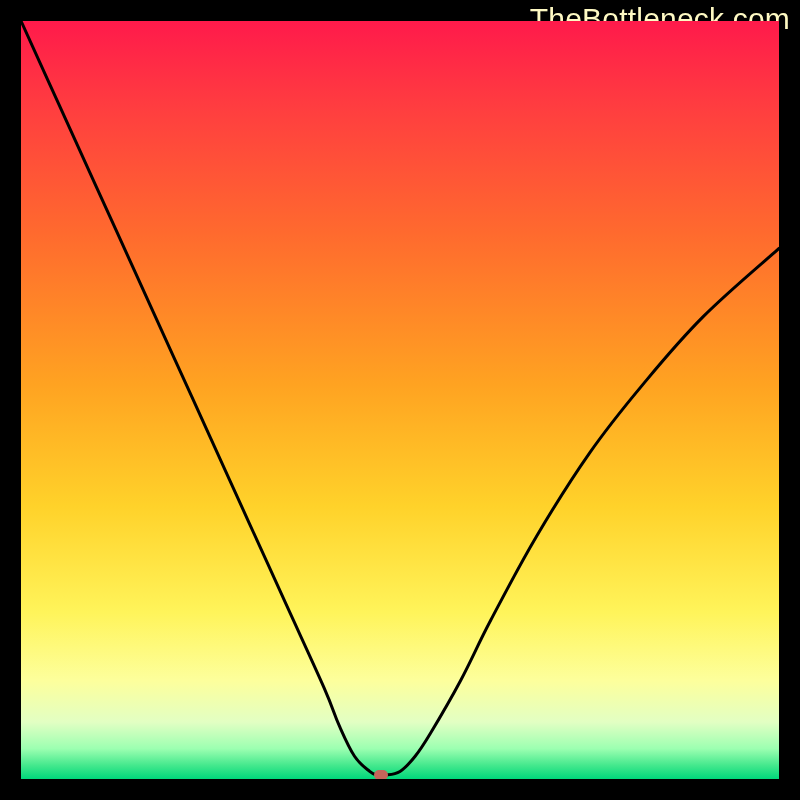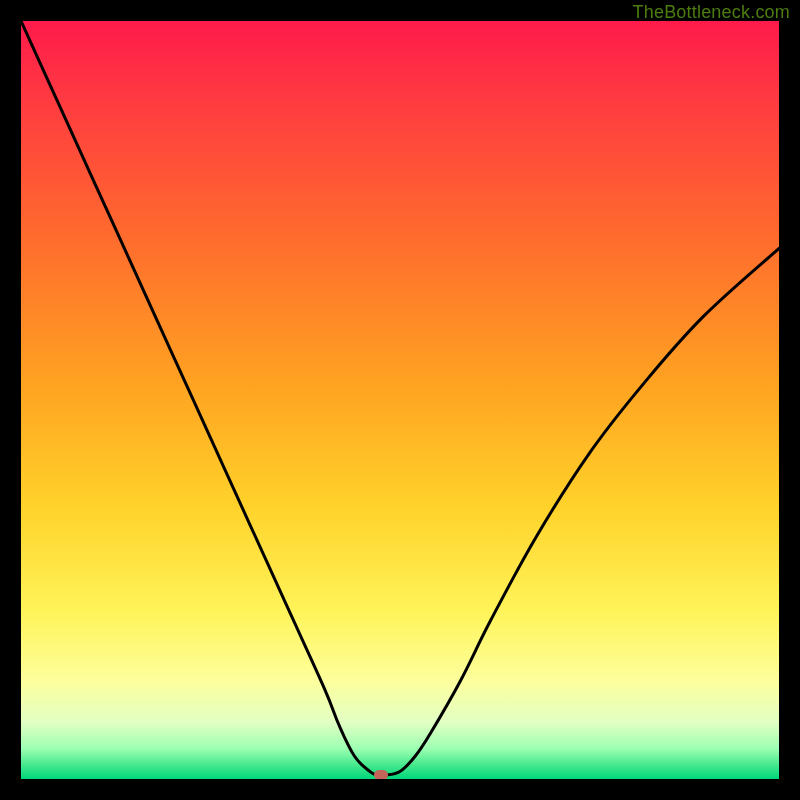--- a/index.html
+++ b/index.html
@@ -42,22 +42,22 @@
       #e2ffc3 92.5%,
       #9cffb1 96%,
       #44e88d 98.2%,
       #00d77b 100%
     );
   }
   .watermark {
     position: absolute;
     top: 2px;
     right: 10px;
-    color: #4d7c0f;
-    font-size: 18px;
+    color: #fef9c3;
+    font-size: 30px;
     letter-spacing: 0.2px;
     user-select: none;
   }
   svg.curve {
     position: absolute;
     left: 0; top: 0;
     width: 100%;
     height: 100%;
     overflow: visible;
   }

